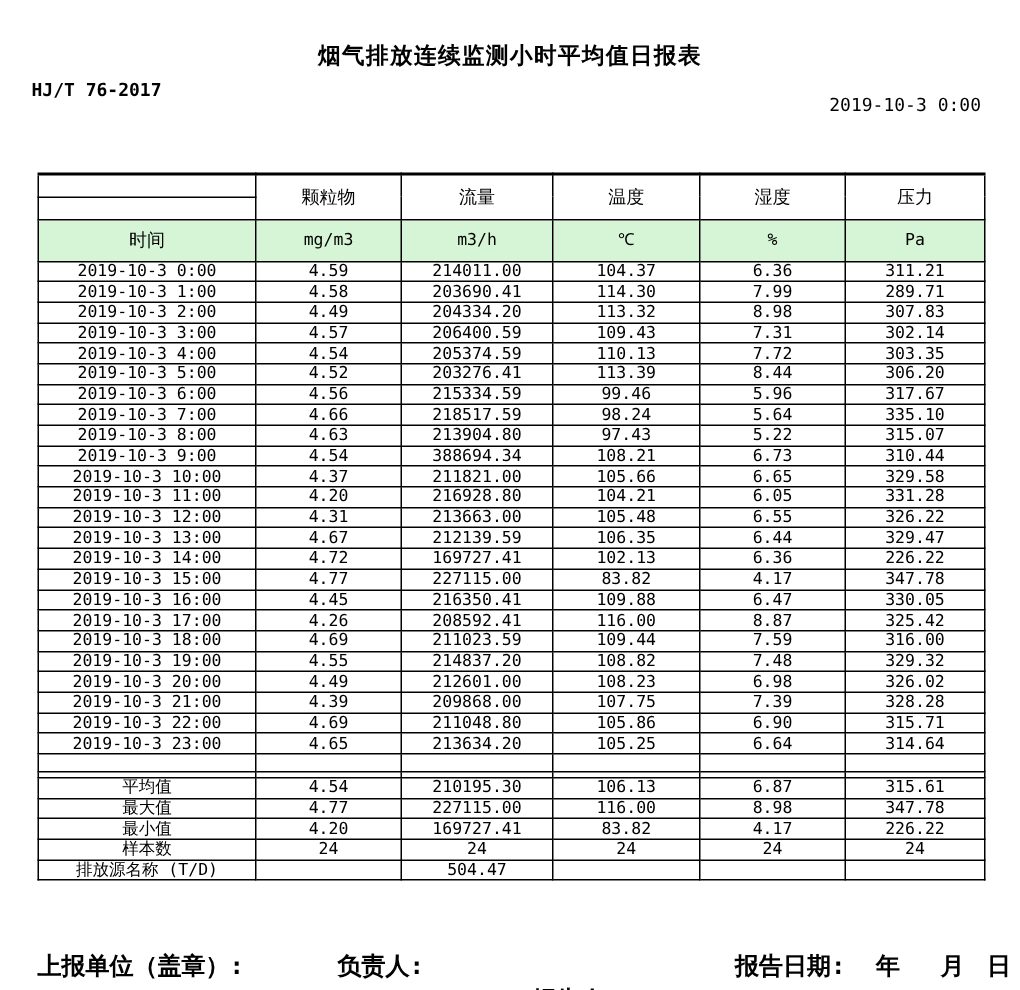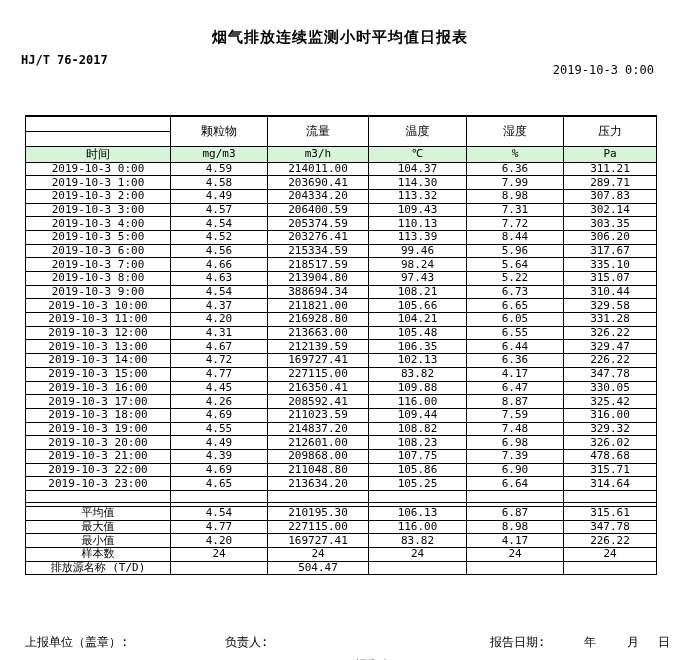--- a/index.html
+++ b/index.html
@@ -20,30 +20,30 @@
   table.report { position:absolute; top:115px; left:25px; width:631px;
                  border-collapse:collapse; table-layout:fixed;
                  border:1px solid #000; border-top:2px solid #000; }
   table.report td, table.report th {
     border:1px solid #000; font-weight:normal; text-align:center;
     font-size:11px; line-height:12px; padding:0; overflow:hidden; white-space:nowrap;
   }
   tr.head-a td, tr.head-a th { height:15px;margin-left:17px; }
   tr.head-b td { height:15px; }
   tr.head-a th { font-size:12px; }
-  tr.unit-row td { height:16px; background:var(--green,#d6f5d6); font-size:11px; }
+  tr.unit-row td { height:28px; background:var(--green,#d6f5d6); font-size:11px; }
   tr.unit-row td.time-label { font-size:12px; }
   tr.data-row td { height:13.7px; }
   tr.spacer-a td { height:12px; }
   tr.spacer-b td { height:4px; }
   tr.summary-row td { height:13.7px; }
   td.summary-label { font-size:12px; }
 
   .footnote { position:absolute; top:615px; left:25px; font-size:12px; font-weight:bold; }
-  .sign-row { position:absolute; top:634px; left:0; width:664px; height:18px; font-size:12px; font-weight:normal; }
+  .sign-row { position:absolute; top:634px; left:0; width:664px; height:18px; font-size:16px; font-weight:bold; }
   .sign-row span { position:absolute; top:0; white-space:nowrap; }
   .lbl-unit { left:25px; }
   .lbl-resp { left:225px; }
   .lbl-reporter { left:355px;margin-top:23px; }
   .lbl-date { left:490px; }
   .lbl-year { left:584px; }
   .lbl-month { left:627px; }
   .lbl-day { left:658px; }
 </style>
 </head>
@@ -254,21 +254,21 @@
           <td>108.23</td>
           <td>6.98</td>
           <td>326.02</td>
         </tr>
         <tr class="data-row">
           <td>2019-10-3 21:00</td>
           <td>4.39</td>
           <td>209868.00</td>
           <td>107.75</td>
           <td>7.39</td>
-          <td>478.68</td>
+          <td>328.28</td>
         </tr>
         <tr class="data-row">
           <td>2019-10-3 22:00</td>
           <td>4.69</td>
           <td>211048.80</td>
           <td>105.86</td>
           <td>6.90</td>
           <td>315.71</td>
         </tr>
         <tr class="data-row">

